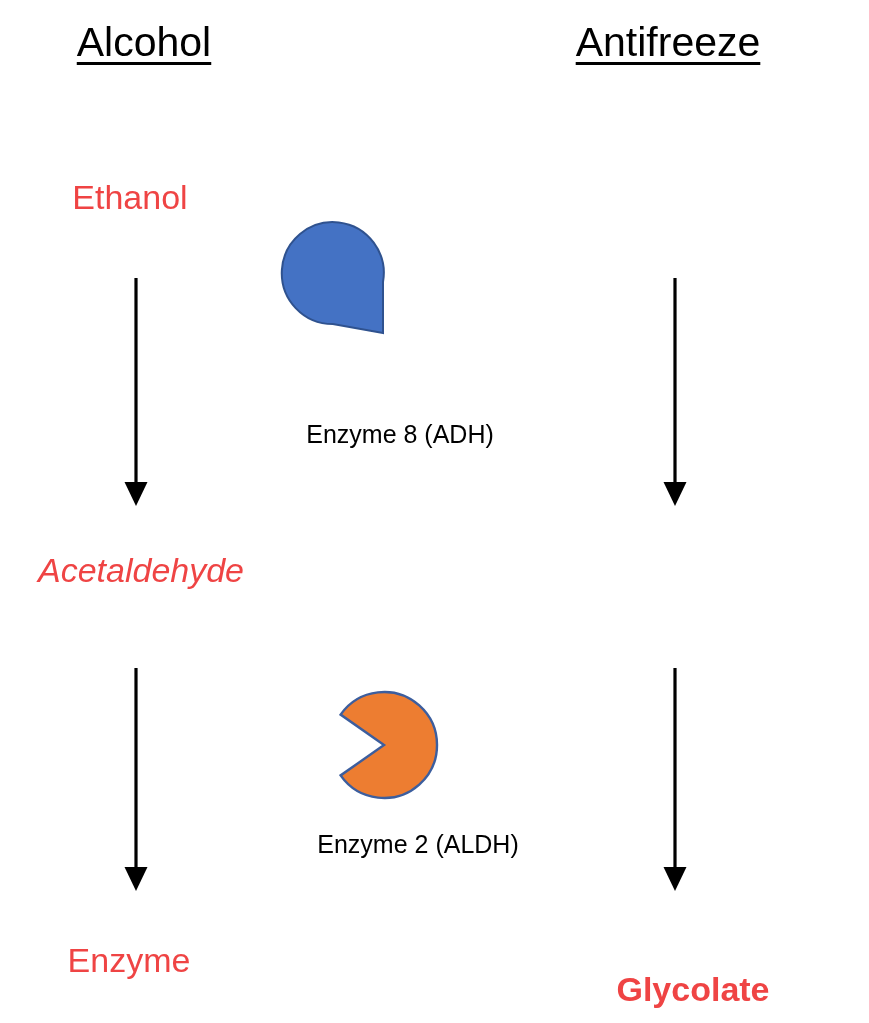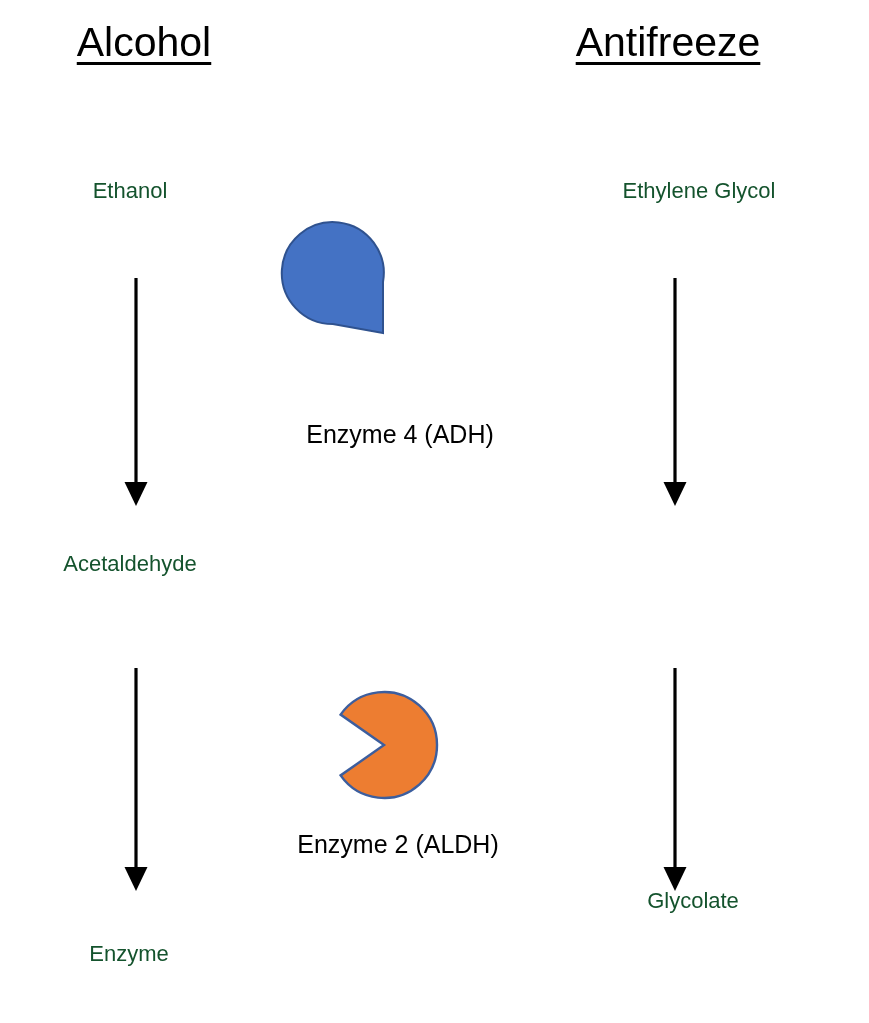--- a/index.html
+++ b/index.html
@@ -25,23 +25,23 @@
     font-weight: 400;
     color: #000000;
     text-decoration: underline;
     text-underline-offset: 6px;
     text-decoration-thickness: 3px;
     white-space: nowrap;
     line-height: 1;
   }
   .node-label {
     position: absolute;
-    font-size: 22px;
+    font-size: 34px;
     font-weight: 400;
-    color: #14532d;
+    color: #ef4444;
     white-space: nowrap;
     line-height: 1;
   }
   .enzyme-label {
     position: absolute;
     font-size: 25px;
     font-weight: 400;
     color: #000000;
     white-space: nowrap;
     line-height: 1;
@@ -64,62 +64,61 @@
 <body>
 
 <div id="canvas">
 
   <div class="col-title ctr" style="left:144px; top:22px;">Alcohol</div>
 
   <div class="col-title ctr" style="left:668px; top:22px;">Antifreeze</div>
 
   <div class="node-label ctr" style="left:130px; top:180px;">Ethanol</div>
 
-  <div class="node-label ctr" style="left:699px; top:180px;">Ethylene Glycol</div>
 
   <svg class="arrow-svg" style="left:106px; top:272px;" width="60" height="240" viewBox="0 0 60 240">
     <line x1="30" y1="6" x2="30" y2="214" stroke="#000000" stroke-width="3.2"></line>
     <polygon points="30,234 18.5,210 41.5,210" fill="#000000"></polygon>
   </svg>
 
   <svg class="arrow-svg" style="left:645px; top:272px;" width="60" height="240" viewBox="0 0 60 240">
     <line x1="30" y1="6" x2="30" y2="214" stroke="#000000" stroke-width="3.2"></line>
     <polygon points="30,234 18.5,210 41.5,210" fill="#000000"></polygon>
   </svg>
 
   <svg class="enzyme-shape" style="left:328px; top:278px;" width="112" height="112" viewBox="0 0 112 112">
 
     <path d="M 55 55
              L 4.8 46.1
              A 51 51 0 1 1 55 4
              Z" style="fill:#4472C4; stroke:#2F528F; stroke-width:2;"></path>
   </svg>
 
-  <div class="enzyme-label ctr" style="left:400px; top:422px;">Enzyme 4 (ADH)</div>
+  <div class="enzyme-label ctr" style="left:400px; top:422px;">Enzyme 8 (ADH)</div>
 
-  <div class="node-label ctr" style="left:130px; top:553px;">Acetaldehyde</div>
+  <div class="node-label ctr" style="left:141px; top:553px;font-style:italic;">Acetaldehyde</div>
 
 
   <svg class="arrow-svg" style="left:106px; top:662px;" width="60" height="235" viewBox="0 0 60 235">
     <line x1="30" y1="6" x2="30" y2="209" stroke="#000000" stroke-width="3.2"></line>
     <polygon points="30,229 18.5,205 41.5,205" fill="#000000"></polygon>
   </svg>
 
   <svg class="arrow-svg" style="left:645px; top:662px;" width="60" height="235" viewBox="0 0 60 235">
     <line x1="30" y1="6" x2="30" y2="209" stroke="#000000" stroke-width="3.2"></line>
     <polygon points="30,229 18.5,205 41.5,205" fill="#000000"></polygon>
   </svg>
 
   <svg class="enzyme-shape" style="left:327px; top:688px;" width="116" height="116" viewBox="0 0 116 116">
 
     <path d="M 57 57
              L 13.6 26.6
              A 53 53 0 1 1 13.6 87.4
              Z" style="fill:#ED7D31; stroke:#3C5E9E; stroke-width:2.4;"></path>
   </svg>
 
-  <div class="enzyme-label ctr" style="left:398px; top:832px;">Enzyme 2 (ALDH)</div>
+  <div class="enzyme-label ctr" style="left:418px; top:832px;">Enzyme 2 (ALDH)</div>
 
   <div class="node-label ctr" style="left:129px; top:943px;">Enzyme</div>
 
-  <div class="node-label ctr" style="left:693px; top:890px;">Glycolate</div>
+  <div class="node-label ctr" style="left:693px; top:972px;font-weight:bold;">Glycolate</div>
 
 </div>
 
 </body></html>

